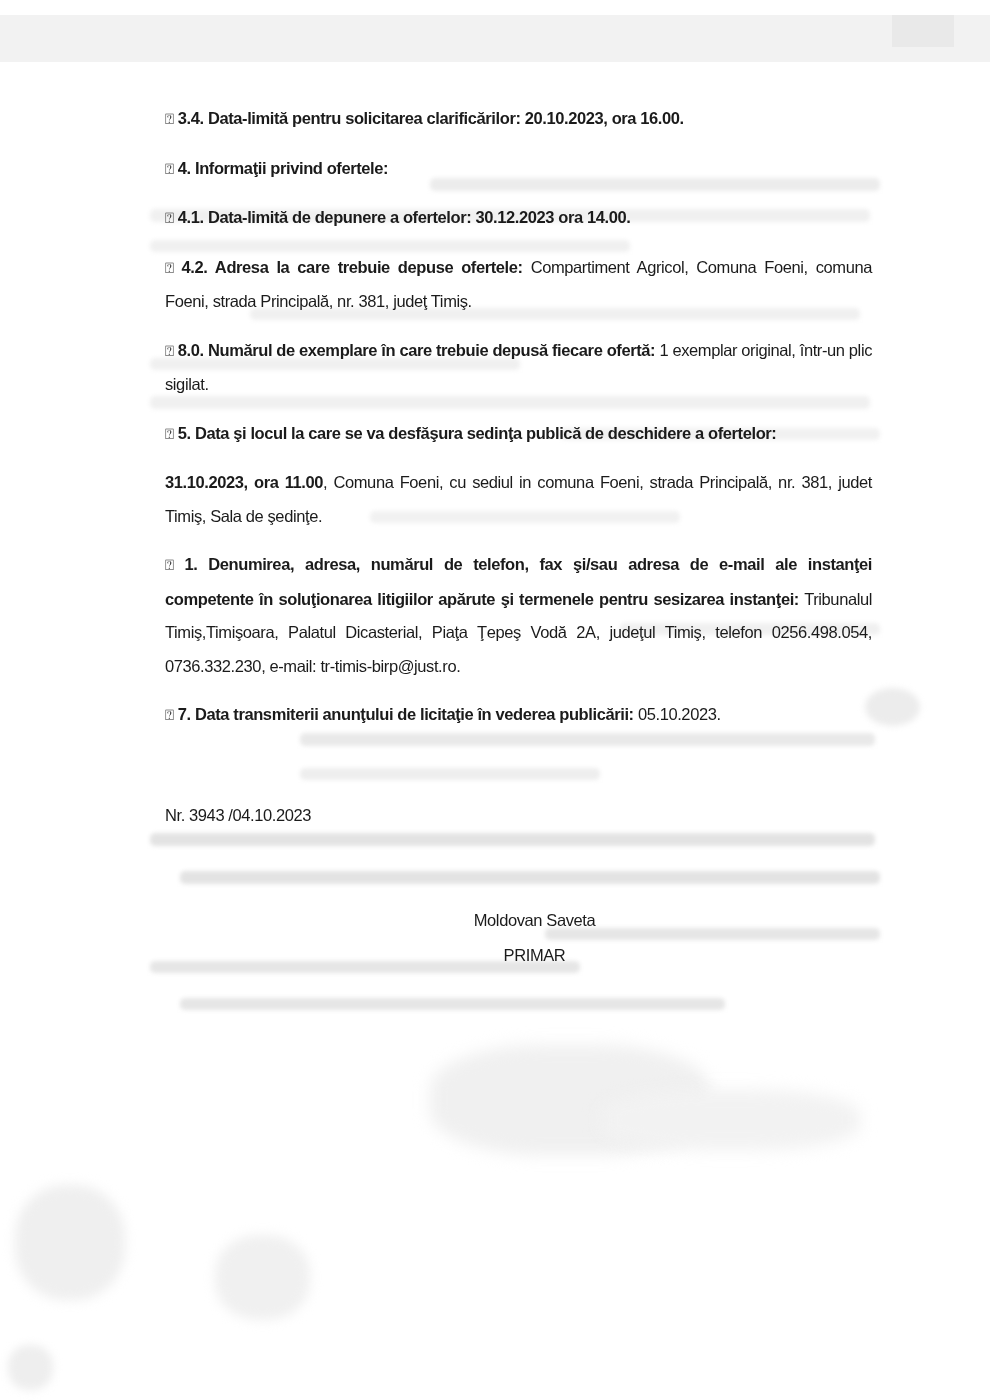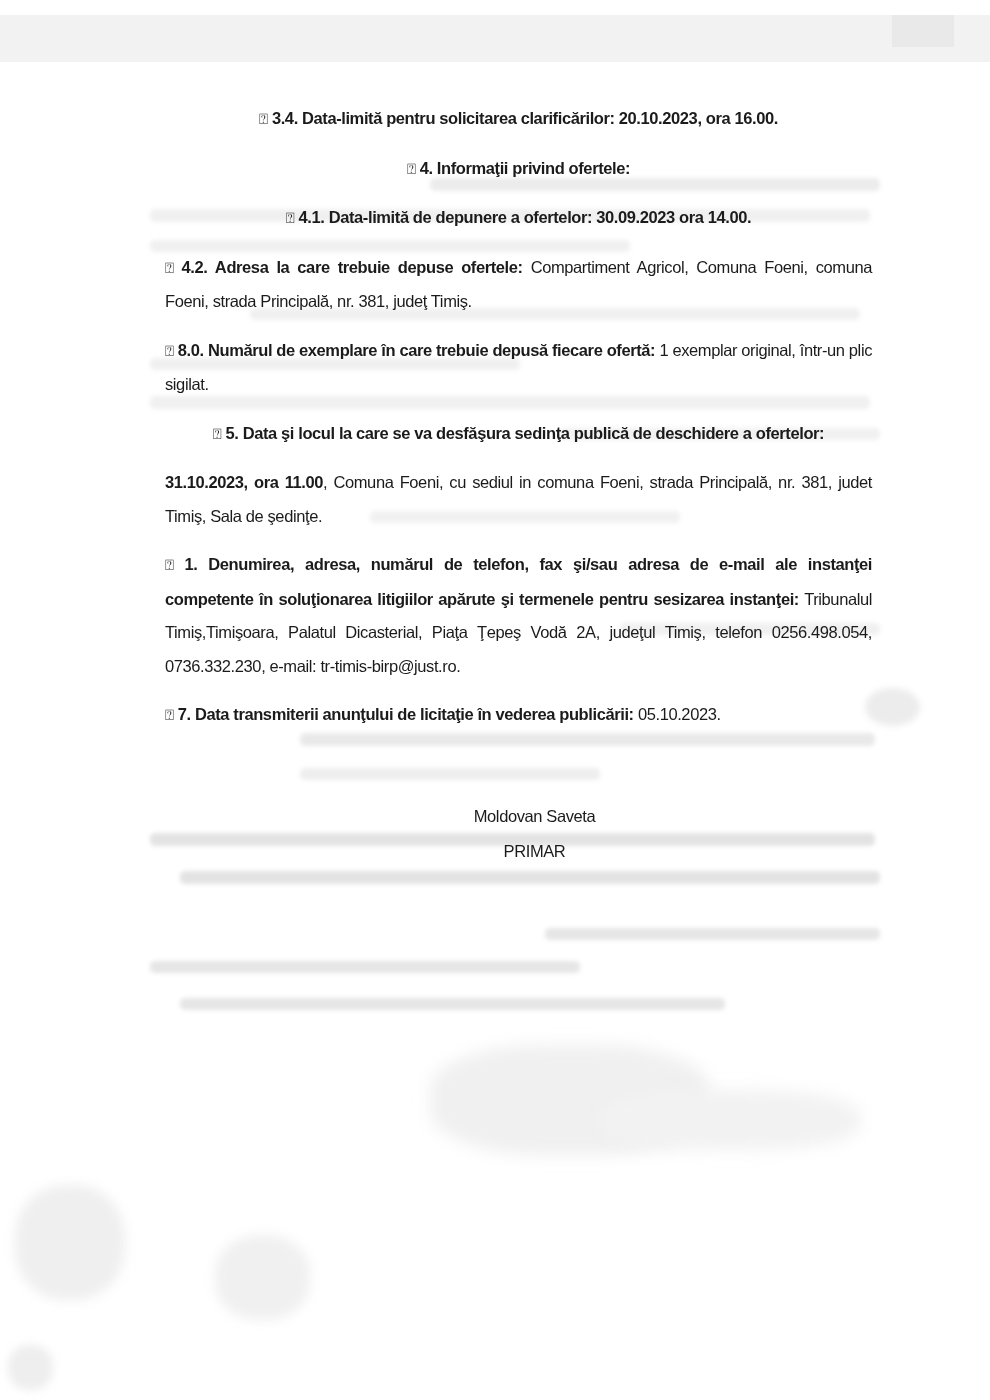--- a/index.html
+++ b/index.html
@@ -43,21 +43,21 @@
   .content{
     position:absolute;left:0;top:0;width:990px;
     padding:102px 118px 0 165px;
     box-sizing:border-box;
     font-size:16.5px;
     letter-spacing:-0.4px;
     line-height:33.5px;
   }
   .para{margin:0 0 15px 0;}
   .just{text-align:justify;}
-  .b{font-weight:700;text-align:center;}
+  .b{font-weight:700;}
   .r{font-weight:400;}
   .bullet{font-family:"DejaVu Sans",sans-serif;font-weight:400;font-size:15px;}
   .gap-large{margin-bottom:66px;}
   .ref{margin:0 0 71px 0;font-weight:400;}
   .sig{
     text-align:center;
     padding-left:32px;
     line-height:35px;
     font-weight:400;
   }
@@ -100,21 +100,21 @@
       <span>3.4. Data-limită pentru solicitarea clarificărilor: 20.10.2023, ora 16.00.</span>
     </p>
 
     <p class="para b">
       <span class="bullet">⍰</span>
       <span>4. Informaţii privind ofertele:</span>
     </p>
 
     <p class="para b">
       <span class="bullet">⍰</span>
-      <span>4.1. Data-limită de depunere a ofertelor: 30.09.2023 ora 14.00.</span>
+      <span>4.1. Data-limită de depunere a ofertelor: 30.12.2023 ora 14.00.</span>
     </p>
 
     <p class="para just">
       <span class="bullet">⍰</span>
       <span class="b">4.2. Adresa la care trebuie depuse ofertele:</span>
       <span class="r">Compartiment Agricol, Comuna Foeni, comuna Foeni, strada Principală, nr. 381, judeţ Timiş.</span>
     </p>
 
     <p class="para just">
       <span class="bullet">⍰</span>
@@ -134,20 +134,21 @@
       <span class="b">1. Denumirea, adresa, numărul de telefon, fax şi/sau adresa de e-mail ale instanţei competente în soluţionarea litigiilor apărute şi termenele pentru sesizarea instanţei:</span>
       <span class="r">Tribunalul Timiş,Timişoara, Palatul Dicasterial, Piaţa Ţepeş Vodă 2A, judeţul Timiş, telefon 0256.498.054, 0736.332.230, e-mail: tr-timis-birp@just.ro.</span>
     </p>
 
     <p class="para gap-large">
       <span class="bullet">⍰</span>
       <span class="b">7. Data transmiterii anunţului de licitaţie în vederea publicării:</span>
       <span class="r">05.10.2023.</span>
     </p>
 
+    <p class="para ref">Nr. 3943 /04.10.2023</p>
 
     <div class="sig">
       <div>Moldovan Saveta</div>
       <div>PRIMAR</div>
     </div>
 
   </div>
 </div>
 
 </body></html>

